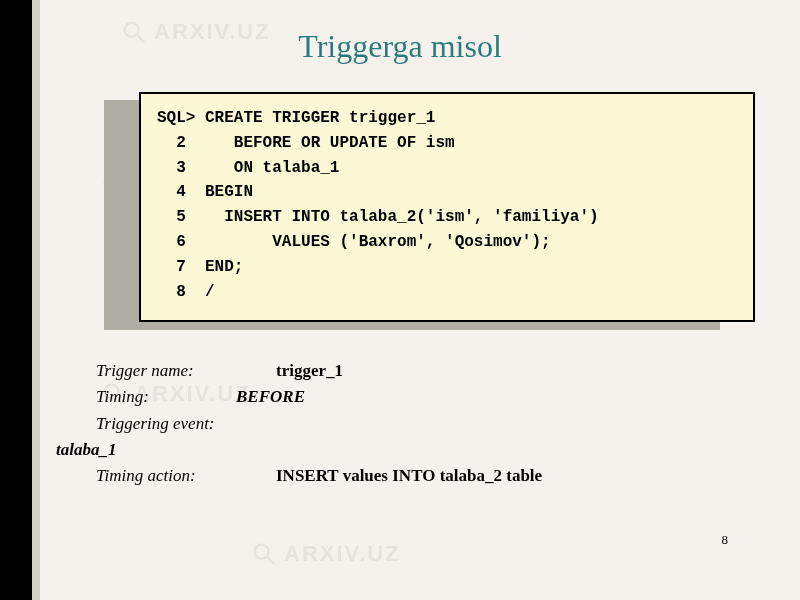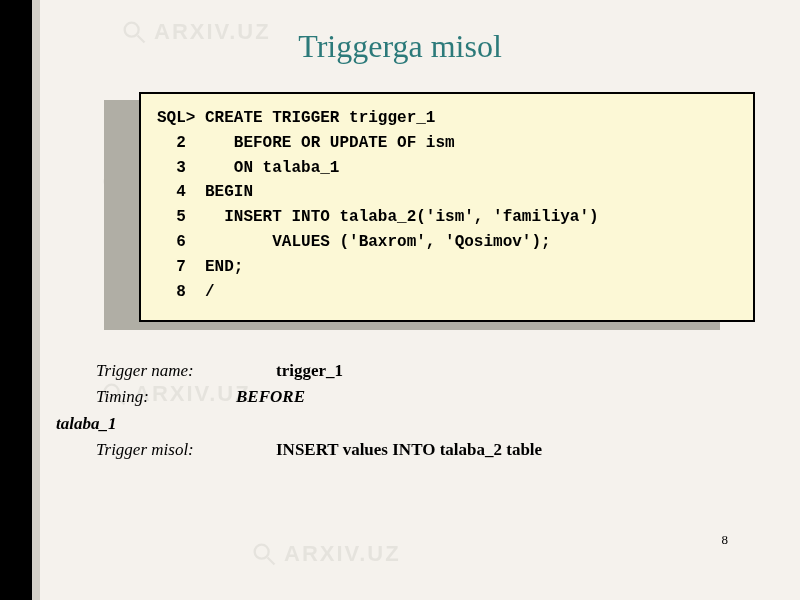--- a/index.html
+++ b/index.html
@@ -164,23 +164,24 @@
 <div class="details">
   <div class="row">
     <span class="label">Trigger name:</span>
     <span class="value">trigger_1</span>
   </div>
   <div class="row indent">
     <span class="label">Timing:</span>
     <span class="value">BEFORE</span>
   </div>
   <div class="row">
+    <span class="label">Triggering event:</span>
   </div>
   <div class="row indent">
     <span class="value">talaba_1</span>
   </div>
   <div class="row">
-    <span class="label">Trigger misol:</span>
+    <span class="label">Timing action:</span>
     <span class="value">INSERT values INTO talaba_2 table</span>
   </div>
 </div>
 
 <div class="page-num">8</div>
 
 </body></html>

